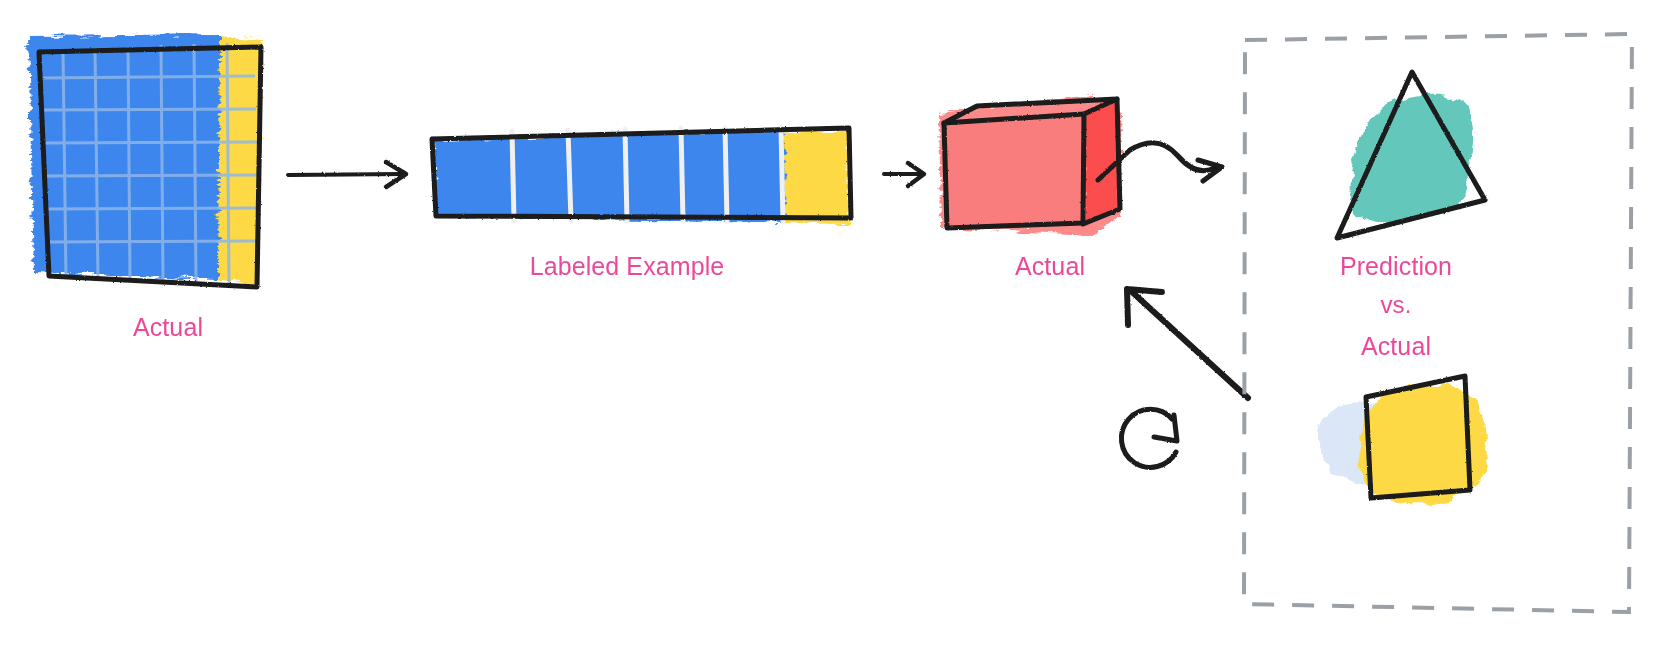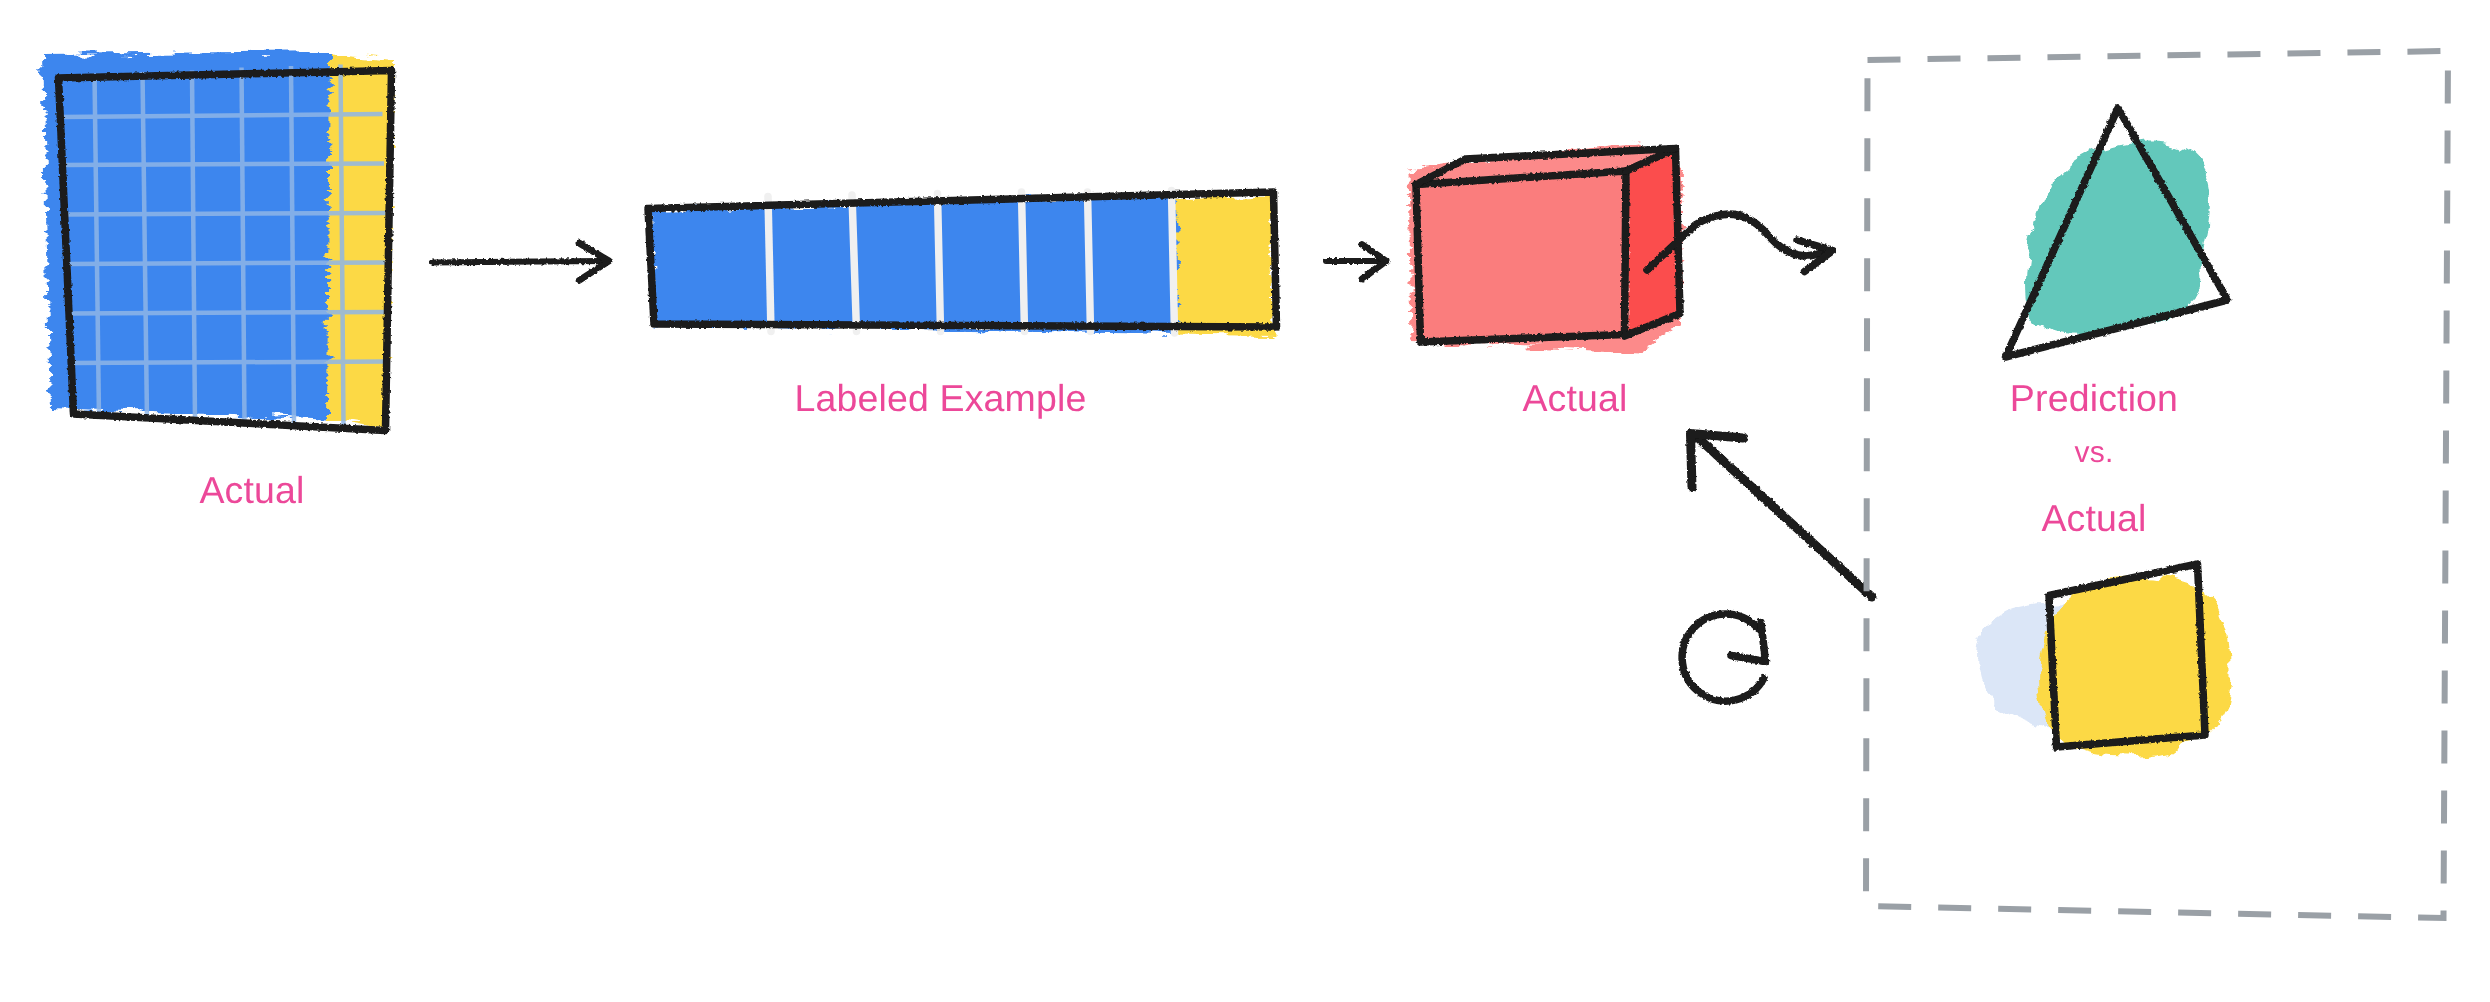--- a/index.html
+++ b/index.html
@@ -31,21 +31,21 @@
     position: absolute;
     color: #ec4899;
     font-family: "Liberation Sans", sans-serif;
     font-weight: 400;
     white-space: nowrap;
     text-align: center;
     transform: translateX(-50%);
     letter-spacing: 0.1px;
   }
   .cap-lg { font-size: 25px; }
-  .cap-sm { font-size: 20px; }
+  .cap-sm { font-size: 24px; }
 </style>
 </head>
 <body>
 
 <div id="stage">
 
   <svg class="layer" viewBox="0 0 1660 668" xmlns="http://www.w3.org/2000/svg">
     <defs>
 
       <filter id="rough" x="-25%" y="-25%" width="150%" height="150%">

